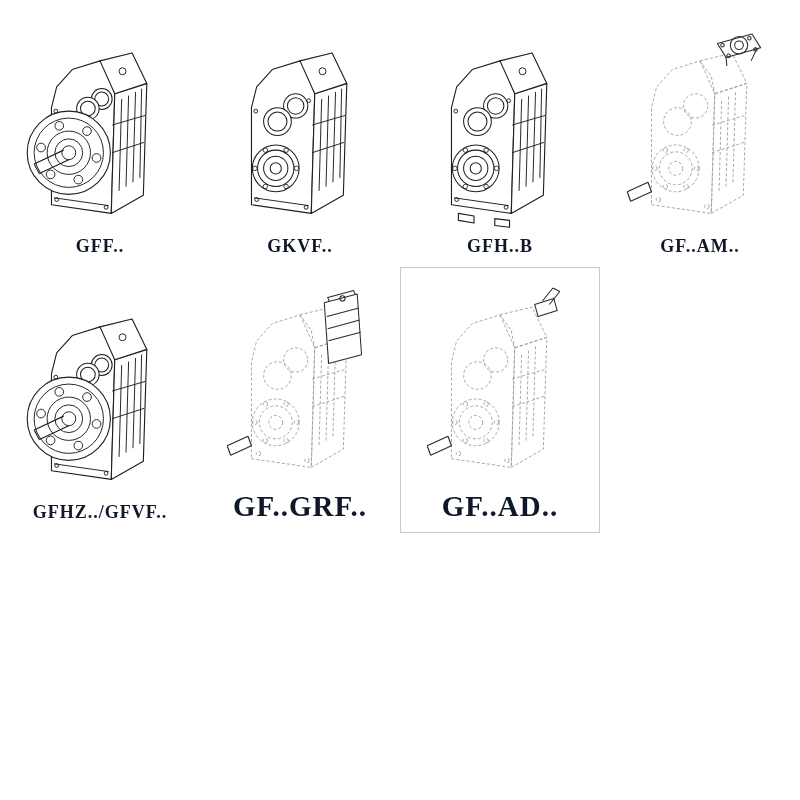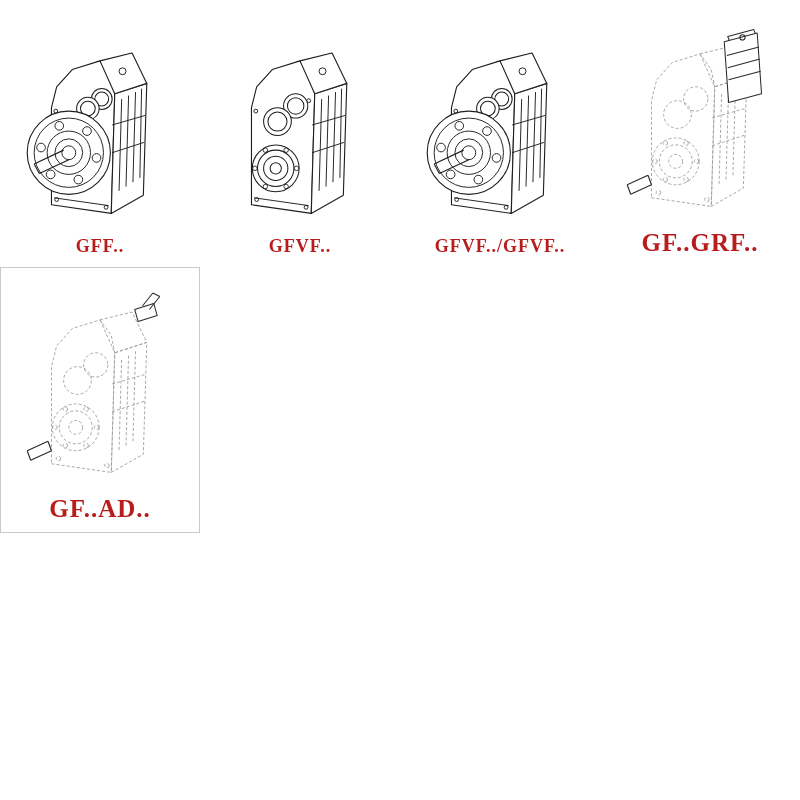--- a/index.html
+++ b/index.html
@@ -11,24 +11,24 @@
     display:grid;
     grid-template-columns:200px 200px 200px 200px;
     grid-template-rows:267px 266px 267px;
   }
   .cell{
     display:flex;flex-direction:column;align-items:center;justify-content:flex-end;
     padding-bottom:10px;box-sizing:border-box;margin:0;
   }
   .cell svg.art{width:188px;height:208px;display:block;}
   .label{
-    font-weight:700;font-size:18px;letter-spacing:1px;color:#b91c1c;
+    font-weight:700;font-size:18px;letter-spacing:1px;color:#0f172a;
     margin-top:7px;white-space:nowrap;
   }
-  .label.lg{font-size:25px;}
+  .label.lg{font-size:29px;}
   .boxed{outline:1px solid #c9c9c9;outline-offset:-1px;}
   .defs-holder{position:absolute;width:0;height:0;overflow:hidden;}
 </style>
 </head>
 <body>
 
 <svg class="defs-holder" aria-hidden="true">
   <defs>
 
     <g id="gb-body" stroke="#1f1f1f" stroke-width="1.3" stroke-linejoin="round">
@@ -194,33 +194,45 @@
           <use href="#sym-flange-shaft"></use>
         </svg>
       <figcaption class="label">GFF..</figcaption>
     </figure>
 
 
     <figure class="cell">
       <svg class="art" viewBox="0 0 180 240">
           <use href="#sym-face"></use>
         </svg>
-      <figcaption class="label">GFVF..</figcaption>
-    </figure>
-
-
-
-
+      <figcaption class="label">GKVF..</figcaption>
+    </figure>
+
+
+
+    <figure class="cell">
+      <svg class="art" viewBox="0 0 180 240">
+          <use href="#sym-face-feet"></use>
+        </svg>
+      <figcaption class="label">GFH..B</figcaption>
+    </figure>
+
+    <figure class="cell">
+      <svg class="art" viewBox="0 0 180 240">
+          <use href="#sym-dash-am"></use>
+        </svg>
+      <figcaption class="label">GF..AM..</figcaption>
+    </figure>
 
 
     <figure class="cell">
       <svg class="art" viewBox="0 0 180 240">
           <use href="#sym-flange-shaft"></use>
         </svg>
-      <figcaption class="label">GFVF../GFVF..</figcaption>
+      <figcaption class="label">GFHZ../GFVF..</figcaption>
     </figure>
 
 
     <figure class="cell">
       <svg class="art" viewBox="0 0 180 240">
           <use href="#sym-dash-grf"></use>
         </svg>
       <figcaption class="label lg">GF..GRF..</figcaption>
     </figure>
 

